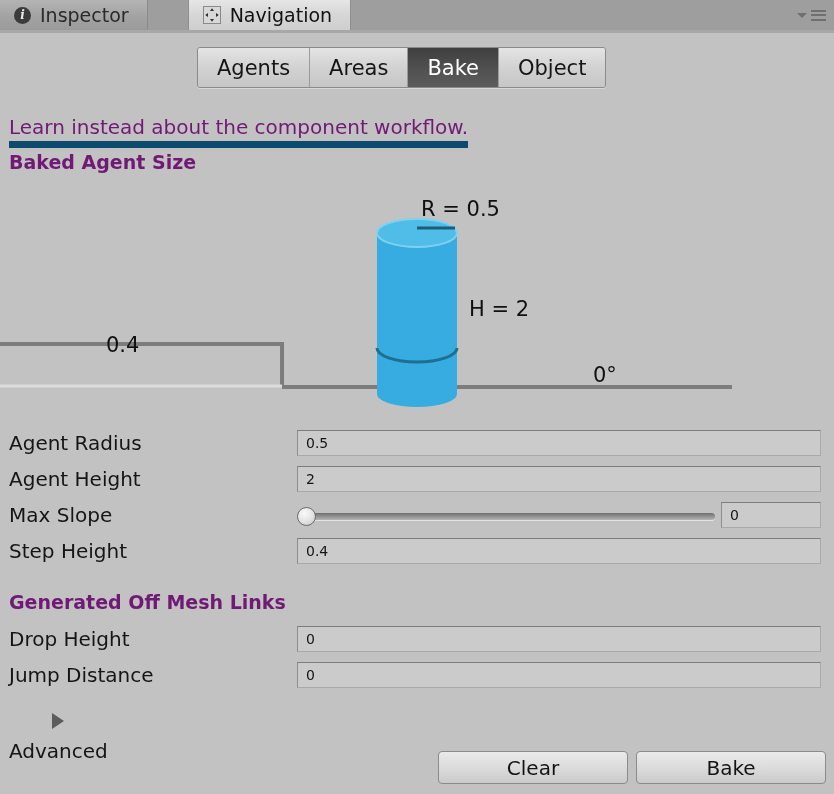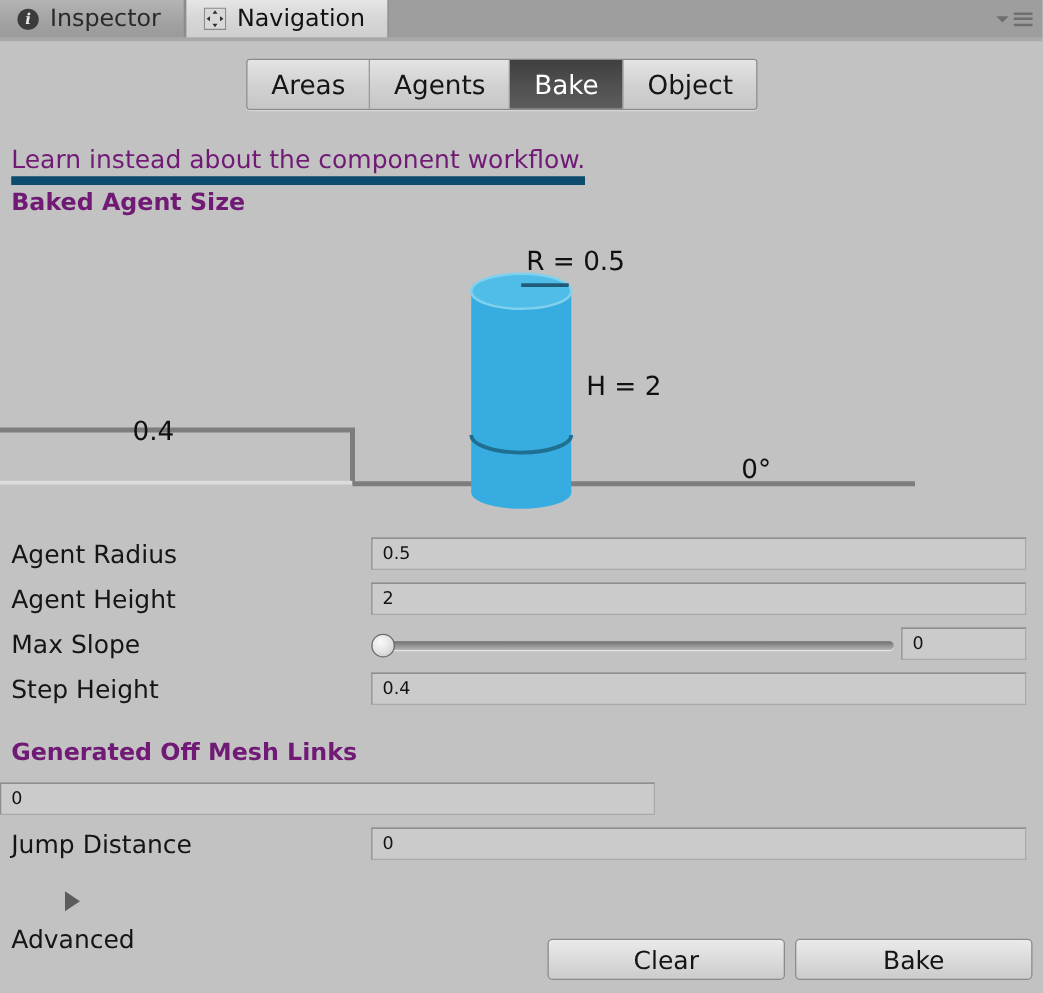--- a/index.html
+++ b/index.html
@@ -40,20 +40,21 @@
   .wtab.inactive {
     background: linear-gradient(to bottom, #b4b4b4 0%, #a3a3a3 55%, #9a9a9a 100%);
     color: #2a2a2a;
     border-right: 1px solid #8b8b8b;
   }
   .wtab.active {
     background: linear-gradient(to bottom, #e6e6e6 0%, #d6d6d6 50%, #cfcfcf 100%);
     color: #111;
     border-left: 1px solid #8f8f8f;
     border-right: 1px solid #8f8f8f;
+    margin-left: 40px;
   }
   .tabbar .filler {
     flex: 1;
     background: #9e9e9e;
     display: flex;
     align-items: center;
     justify-content: flex-end;
     padding-right: 8px;
     gap: 3px;
   }
@@ -280,24 +281,24 @@
         <i></i>
         <i></i>
         <i></i>
       </span>
   </div>
 </div>
 <div class="tabbar-underline"></div>
 
 <div class="segbar">
   <div class="segbtn">
-      <span>Areas</span>
+      <span>Agents</span>
     </div>
   <div class="segbtn">
-      <span>Agents</span>
+      <span>Areas</span>
     </div>
   <div class="segbtn selected">
       <span>Bake</span>
     </div>
   <div class="segbtn">
       <span>Object</span>
     </div>
 </div>
 
 <a class="link-row" href="#" style="text-decoration:none">Learn instead about the component workflow.</a>
@@ -351,20 +352,21 @@
 </div>
 
 <div class="prop-row" style="top:537px">
   <div class="prop-label">Step Height</div>
   <div class="field wide">0.4</div>
 </div>
 
 <div class="section-title" id="offmesh-title">Generated Off Mesh Links</div>
 
 <div class="prop-row" style="top:625px">
+  <div class="prop-label">Drop Height</div>
   <div class="field wide">0</div>
 </div>
 
 <div class="prop-row" style="top:661px">
   <div class="prop-label">Jump Distance</div>
   <div class="field wide">0</div>
 </div>
 
 <div class="foldout">
   <span class="tri-right"></span>

